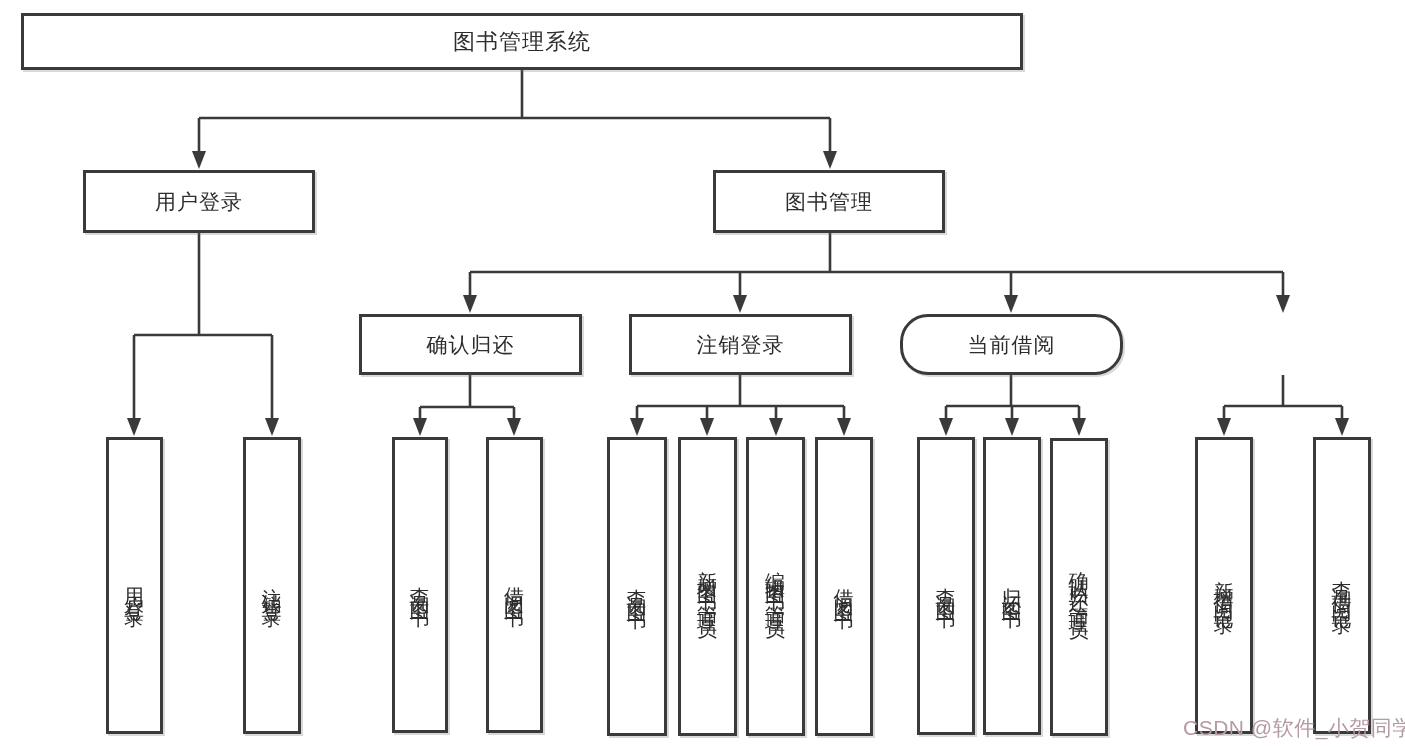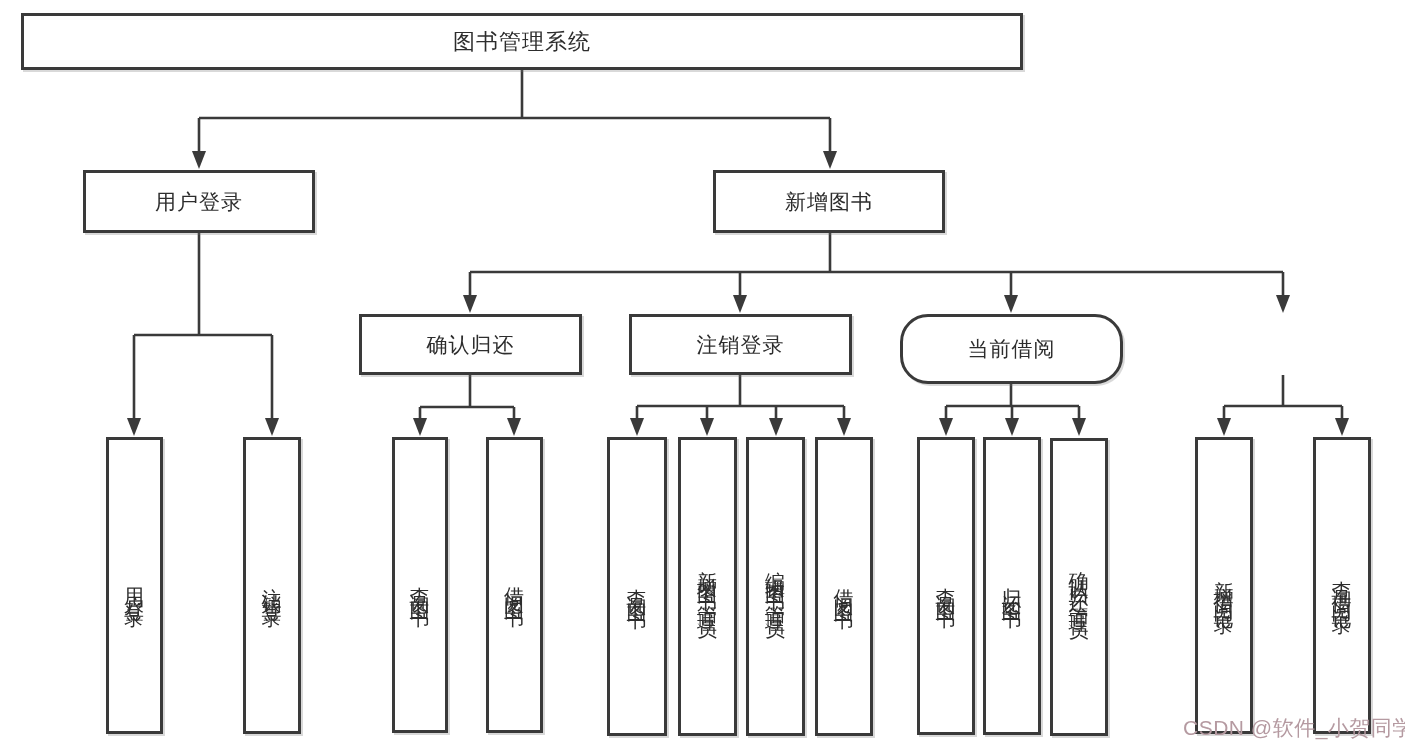--- a/index.html
+++ b/index.html
@@ -117,30 +117,30 @@
   </svg>
 
   <div class="node hnode root" style="left:21px; top:13px; width:1002px; height:57px;">
     <span>图书管理系统</span>
   </div>
 
   <div class="node hnode" style="left:83px; top:170px; width:232px; height:63px;">
     <span>用户登录</span>
   </div>
   <div class="node hnode" style="left:713px; top:170px; width:232px; height:63px;">
-    <span>新增图书</span>
+    <span>图书管理</span>
   </div>
 
   <div class="node hnode" style="left:359px; top:314px; width:223px; height:61px;">
     <span>确认归还</span>
   </div>
   <div class="node hnode" style="left:629px; top:314px; width:223px; height:61px;">
     <span>注销登录</span>
   </div>
-  <div class="node hnode" style="left:900px; top:314px; width:223px; height:70px;border-radius:28px;">
+  <div class="node hnode" style="left:900px; top:314px; width:223px; height:61px;border-radius:28px;">
     <span>当前借阅</span>
   </div>
 
   <div class="node vnode" style="left:106px; top:437px; width:57px; height:297px;">
     <span>用户登录</span>
   </div>
   <div class="node vnode" style="left:243px; top:437px; width:58px; height:297px;">
     <span>注销登录</span>
   </div>
 

